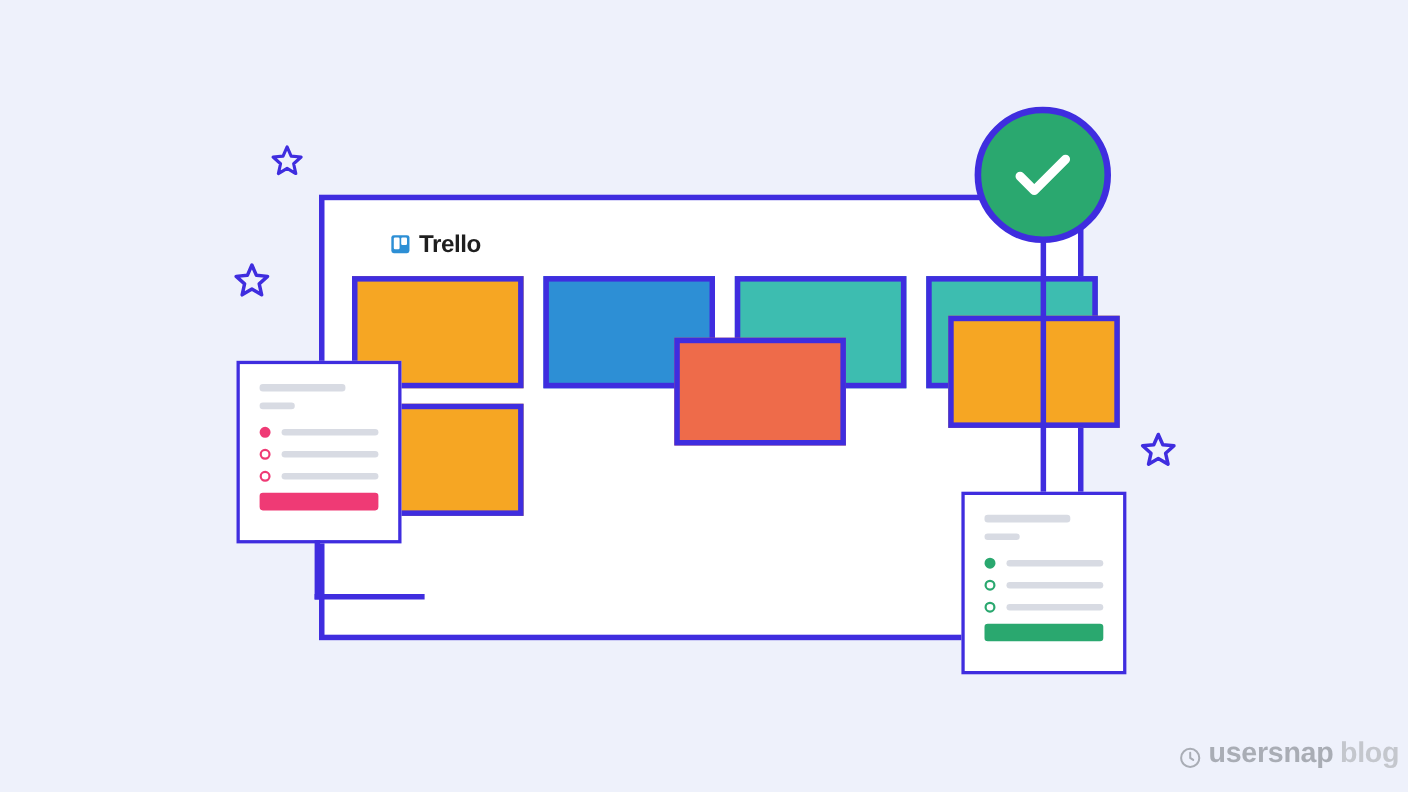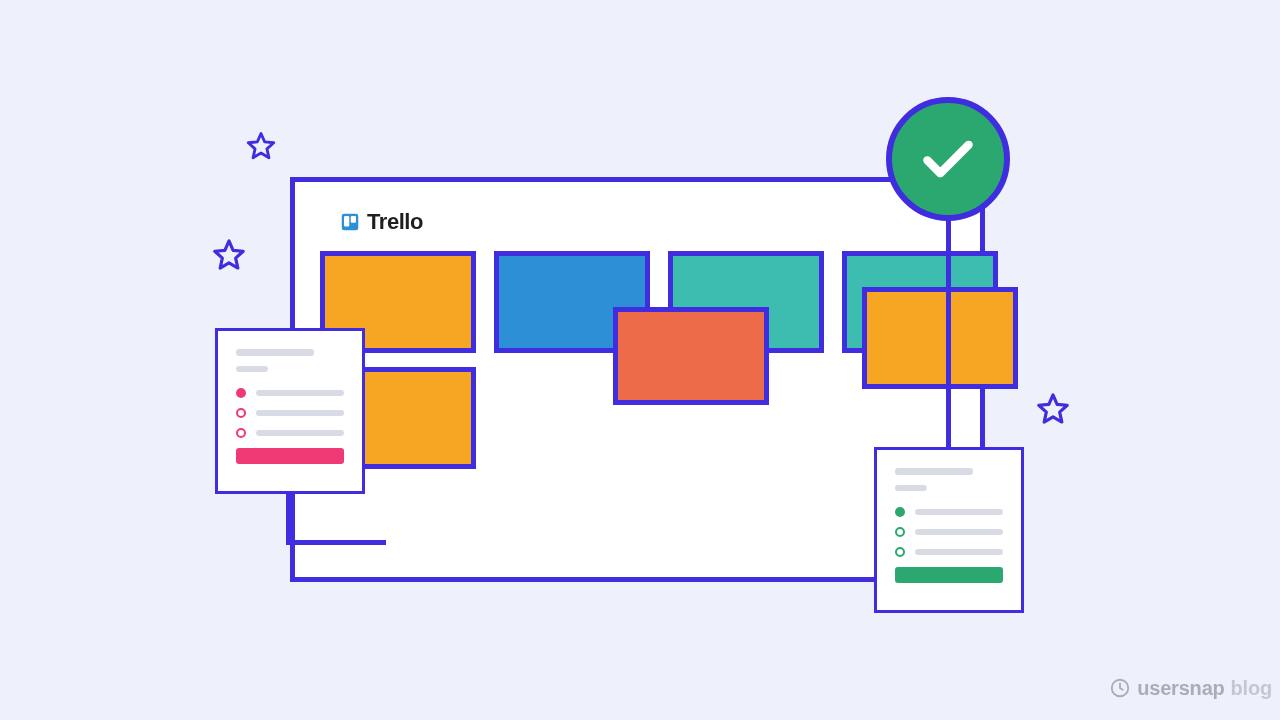--- a/index.html
+++ b/index.html
@@ -17,21 +17,21 @@
     top: 177px;
     width: 695px;
     height: 405px;
     background: #ffffff;
     border: 5px solid #3f2ddf;
   }
 
   .brand {
     position: absolute;
     top: 27px;
-    left: 30px;
+    left: 44px;
     display: flex;
     align-items: center;
     gap: 8px;
     padding-left: 16px;
   }
   .brand-icon {
     width: 18px;
     height: 18px;
   }
   .brand-text {
@@ -87,24 +87,24 @@
     width: 34px;
     height: 34px;
   }
 
   
   .watermark {
     position: absolute;
     right: 8px;
     bottom: 20px;
     display: flex;
-    align-items: flex-start;
+    align-items: flex-end;
     gap: 6px;
     color: #a9adb5;
-    font-size: 20px;
+    font-size: 26px;
     letter-spacing: -0.01em;
   }
   .watermark .thin { font-weight: 700; color: #c4c7cd; }
 </style>
 </head>
 <body>
 
 <svg class="star" style="left:244px; top:130px;" viewBox="0 0 24 24" fill="none">
   <path d="M12 2.5l2.6 5.9 6.4.6-4.8 4.3 1.4 6.3L12 16.3 6.4 19.6l1.4-6.3L3 9l6.4-.6L12 2.5z" stroke="#3f2ddf" stroke-width="2" stroke-linejoin="round"></path>
 </svg>

